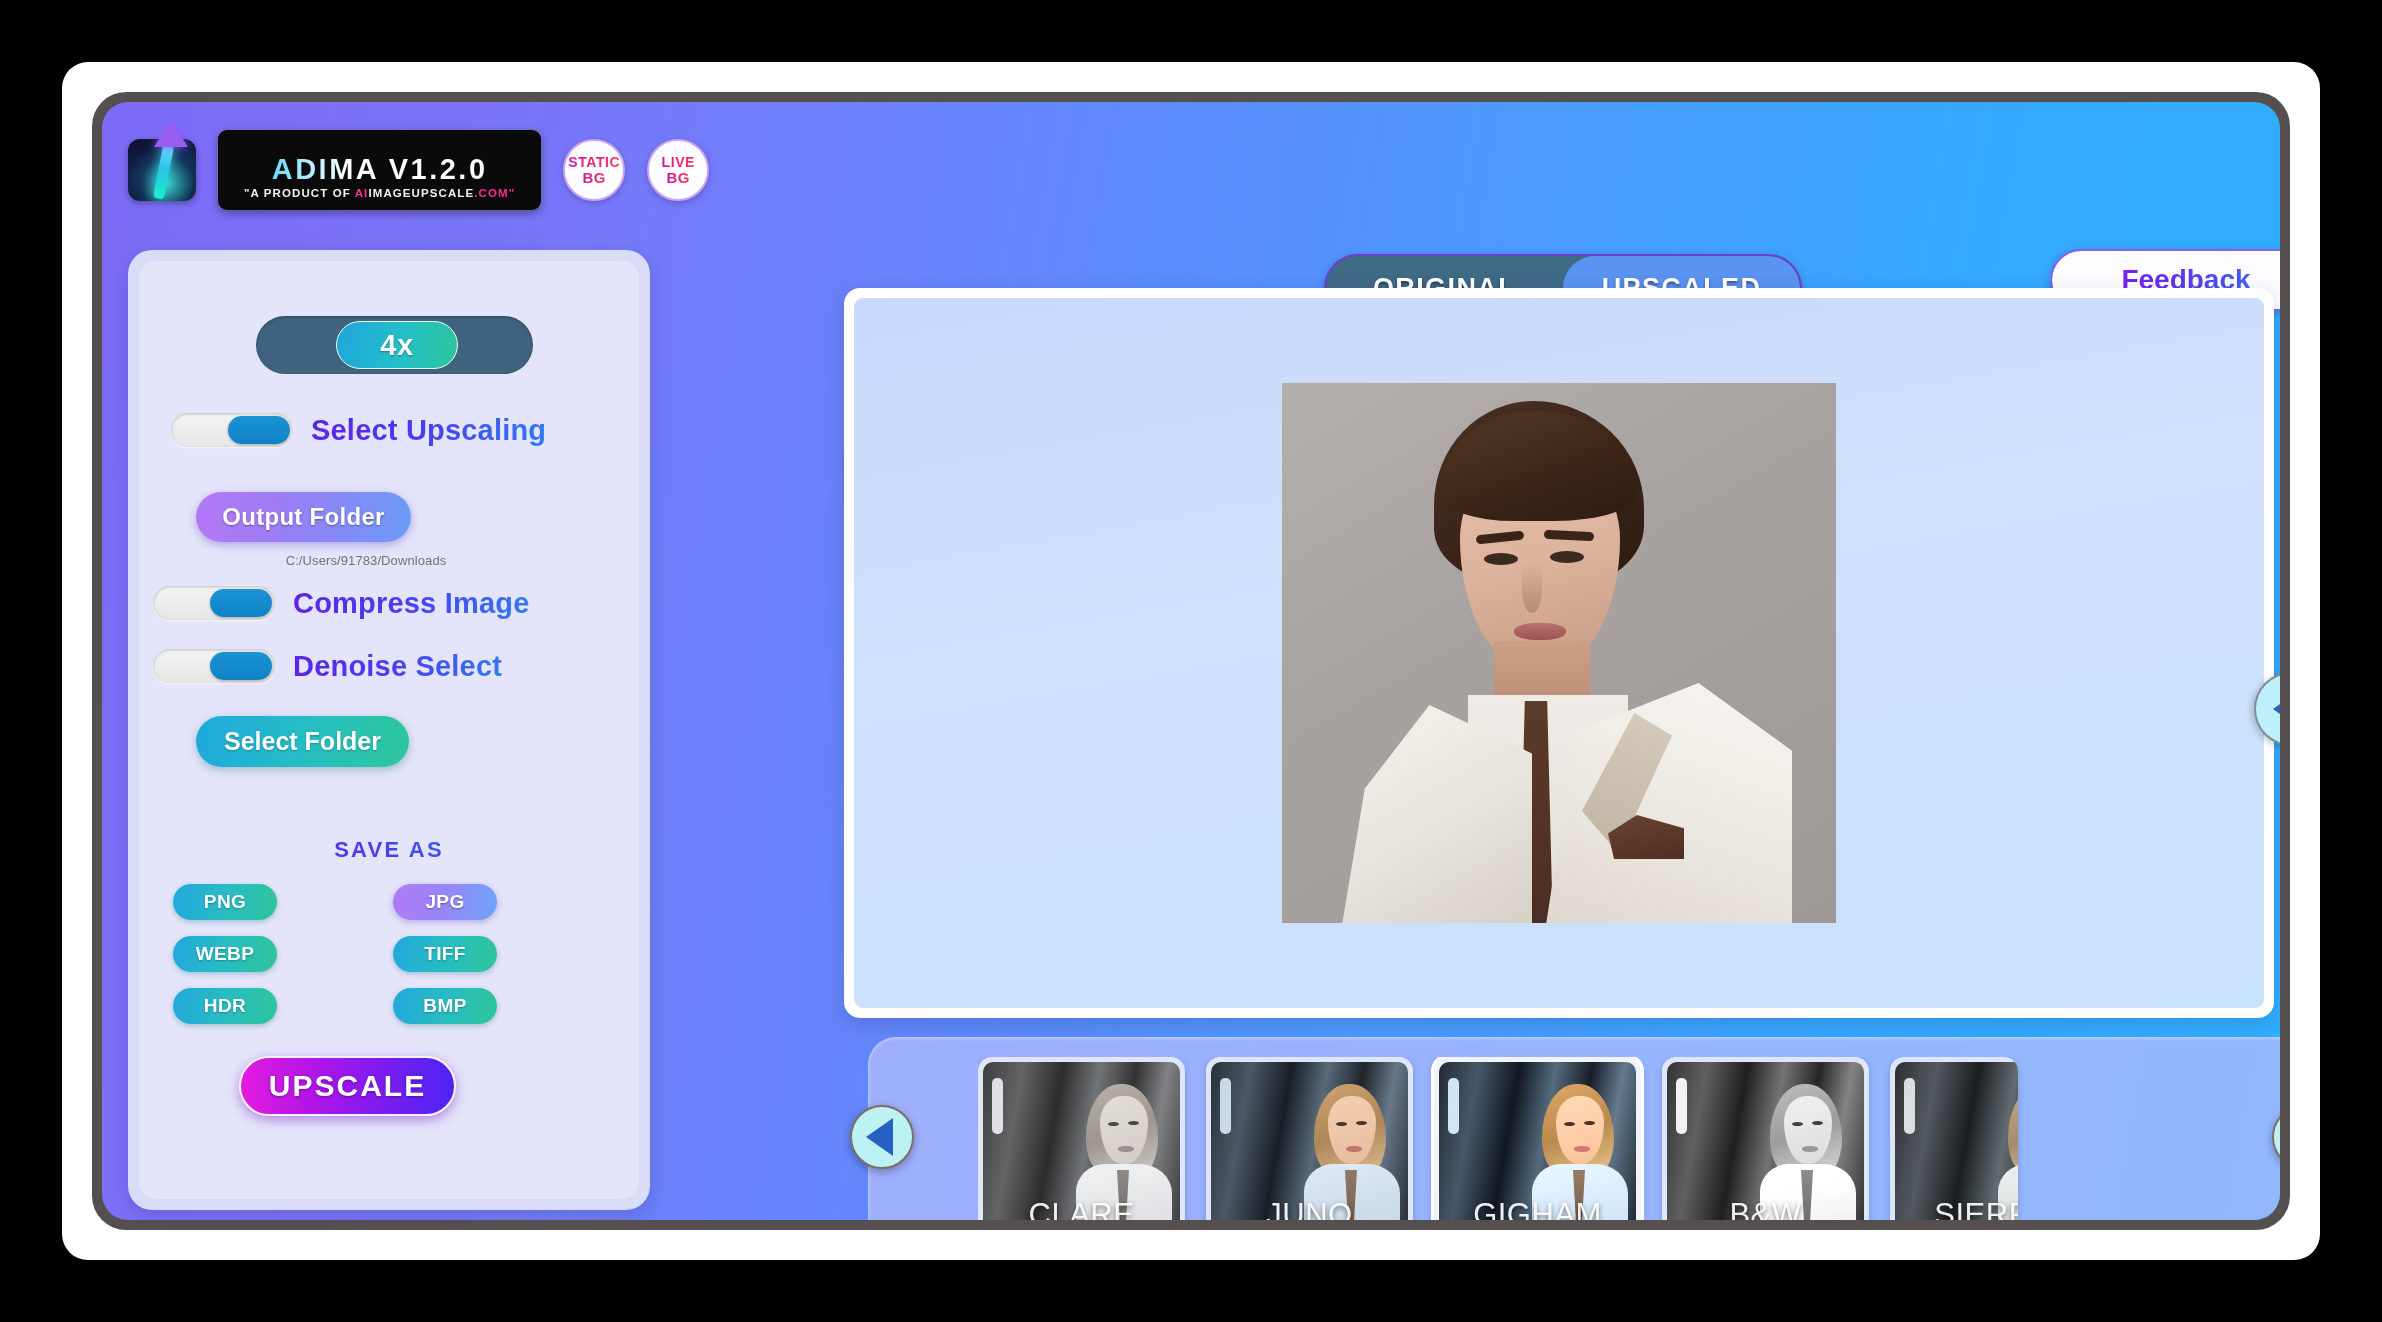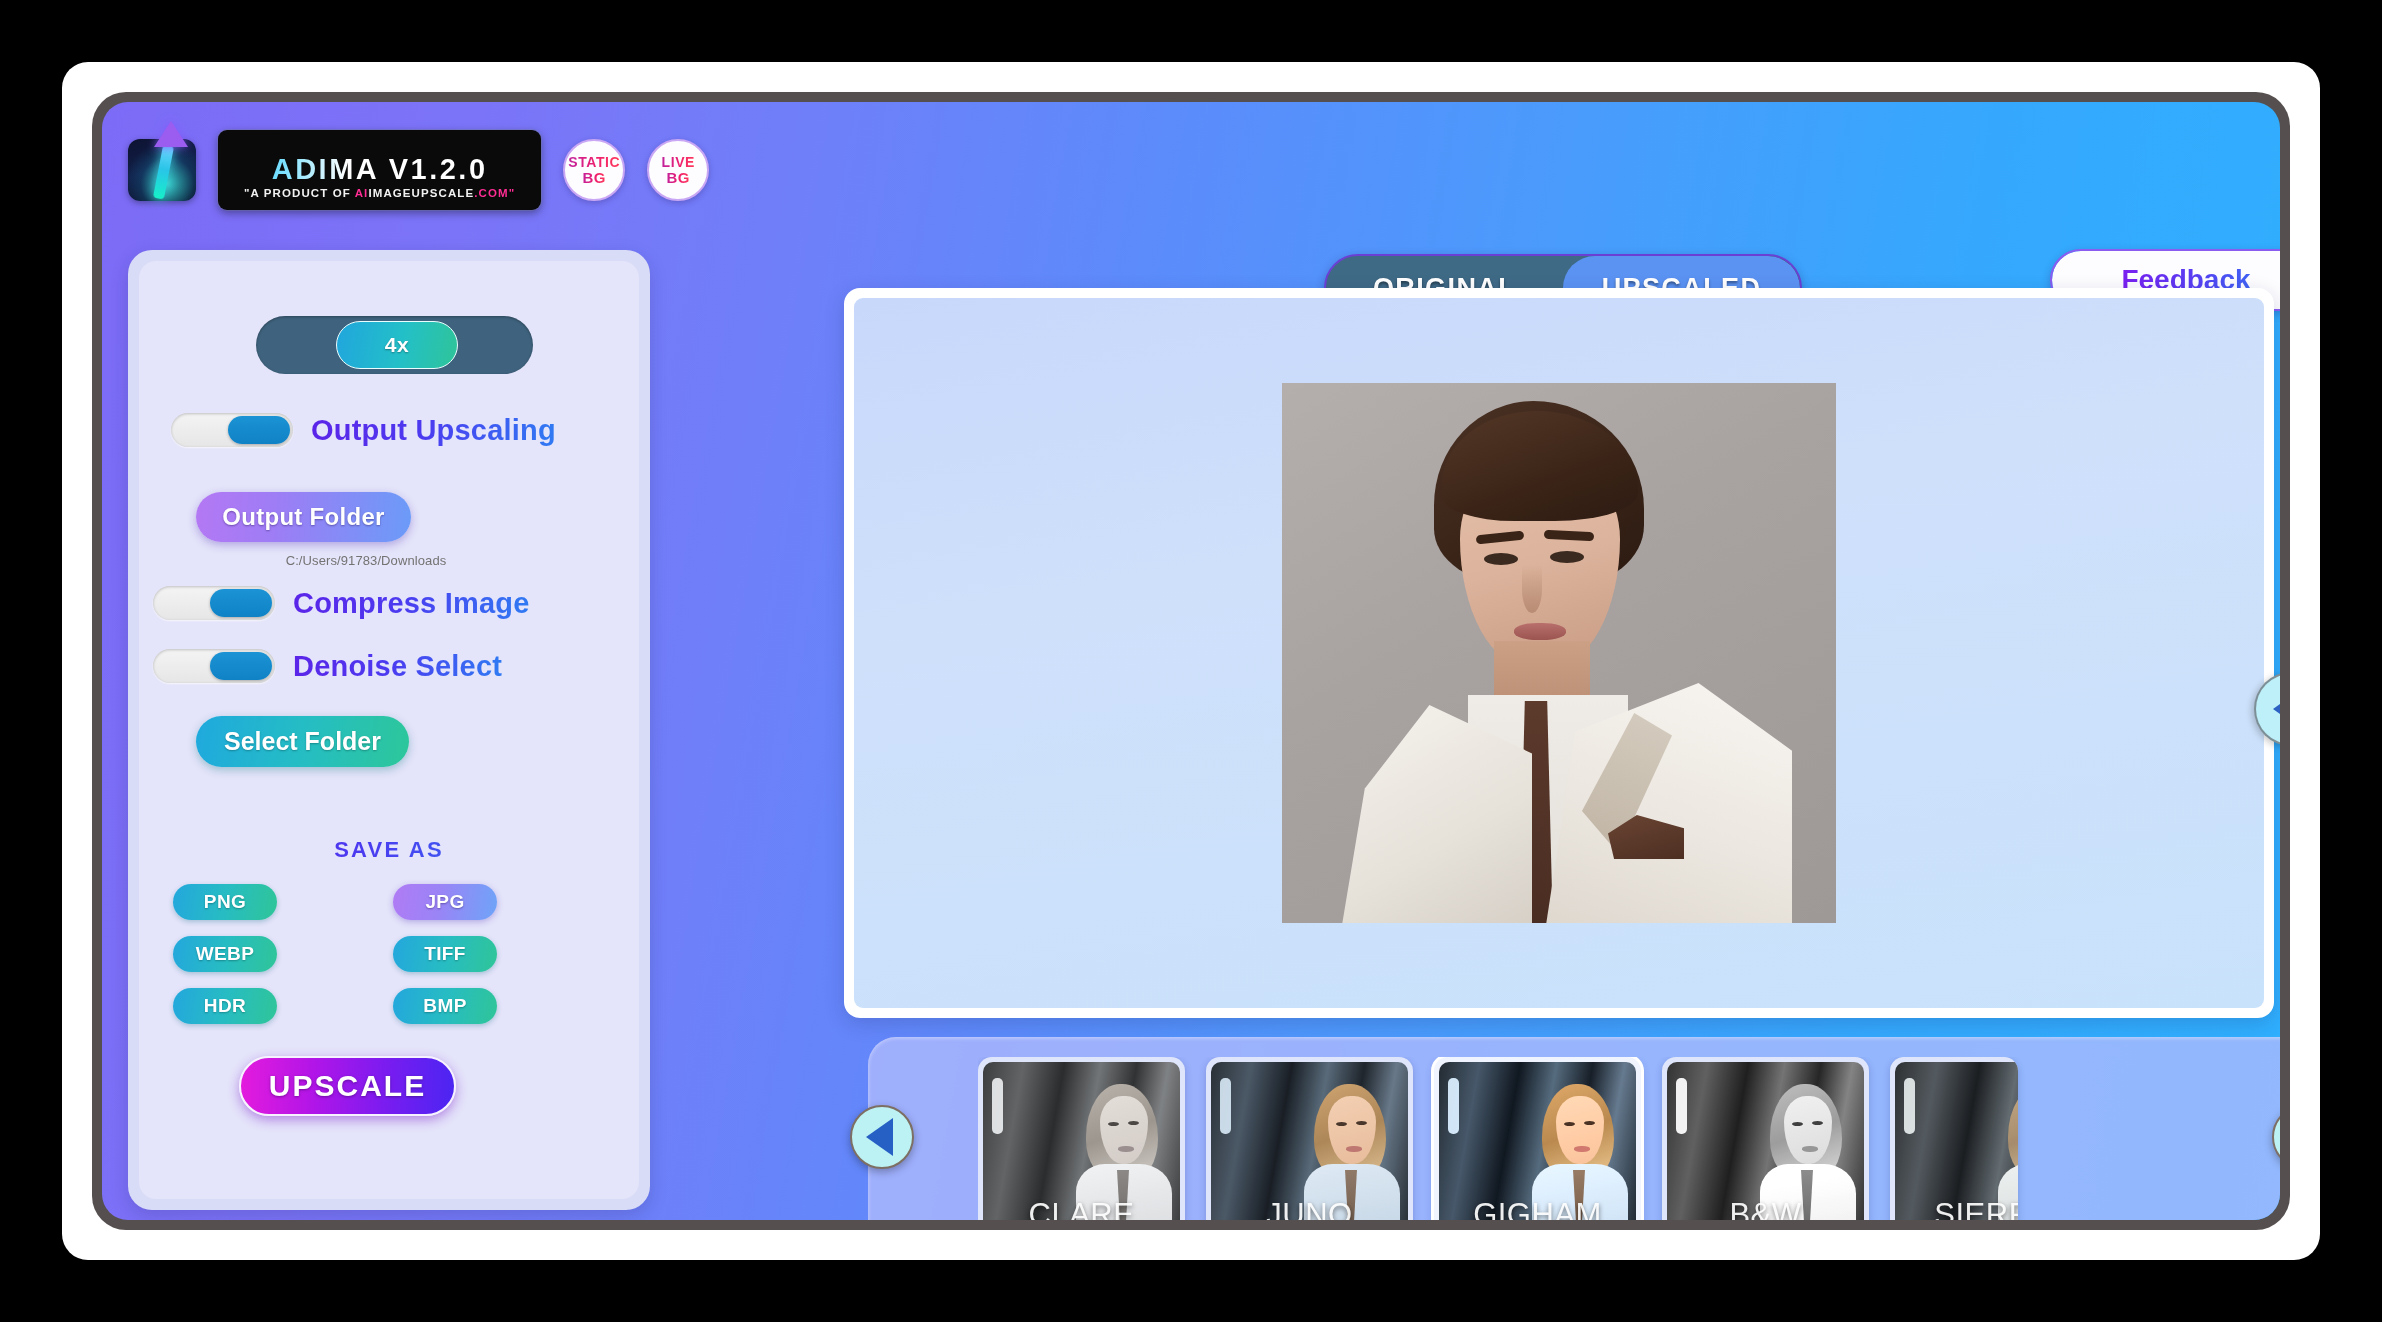--- a/index.html
+++ b/index.html
@@ -137,21 +137,21 @@
     display: flex; align-items: center;
     box-shadow: inset 0 1px 3px rgba(0,0,0,.3);
   }
   #scale-knob {
     margin-left: 80px;
     width: 122px; height: 48px;
     border-radius: 26px;
     background: linear-gradient(100deg,#20a6dd 0%,#23c0c7 55%,#2fc499 100%);
     border: 1.6px solid #eafdff;
     display: flex; align-items: center; justify-content: center;
-    color: #fff; font-size: 21px; font-weight: 700; letter-spacing: .5px;
+    color: #fff; font-size: 29px; font-weight: 700; letter-spacing: .5px;
     text-shadow: 0 1px 2px rgba(0,0,0,.35);
     cursor: pointer;
   }
 
   
   .toggle-row {
     position: absolute;
     display: flex; align-items: center; gap: 18px;
   }
   .switch {
@@ -572,21 +572,21 @@
         <div id="sidebar">
 
           <div id="scale-track">
             <div id="scale-knob">4x</div>
           </div>
 
           <div class="toggle-row" id="row-batch">
             <div class="switch">
               <div class="knob"></div>
             </div>
-            <div class="toggle-label">Output Upscaling</div>
+            <div class="toggle-label">Select Upscaling</div>
           </div>
 
           <div id="output-folder-btn">
             <span>Output Folder</span>
           </div>
           <div id="output-path">C:/Users/91783/Downloads</div>
 
           <div class="toggle-row" id="row-comp">
             <div class="switch">
               <div class="knob"></div>

